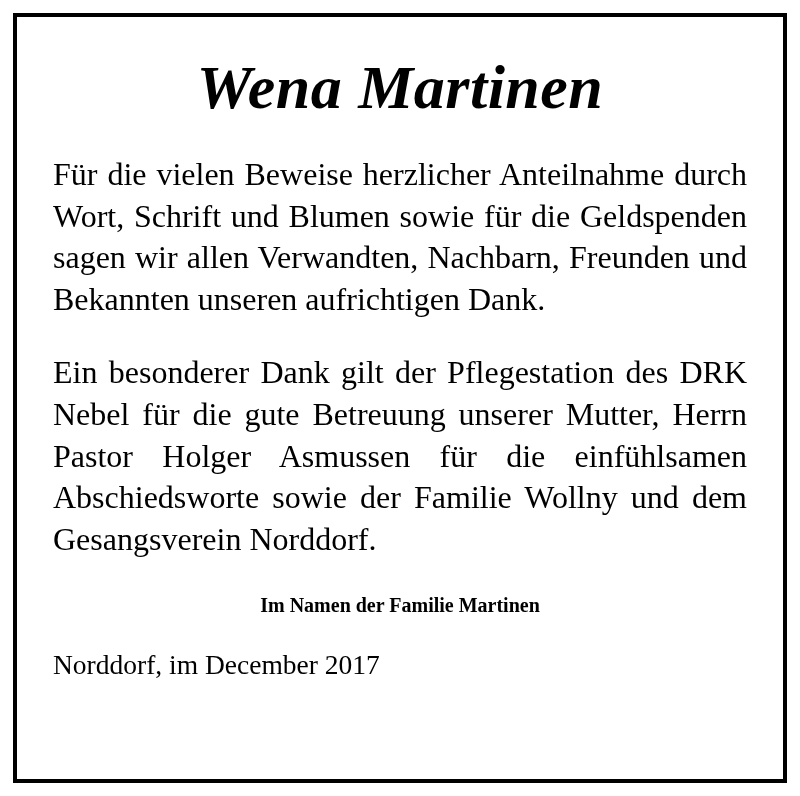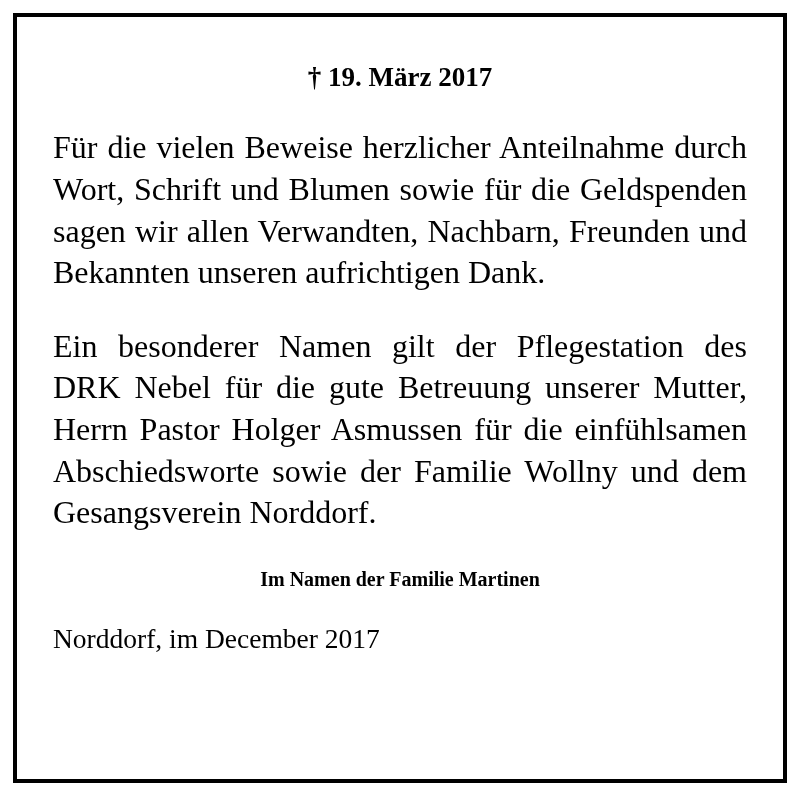--- a/index.html
+++ b/index.html
@@ -88,27 +88,27 @@
     text-align: left;
   }
 </style>
 </head>
 <body>
 
 <div class="page">
   <div class="frame">
     <div class="inner">
 
+      <div class="deceased-name">Wena Martinen</div>
 
 
-      <div class="death-date">† 19. März 2017</div>
 
       <p class="body-text">Für die vielen Beweise herzlicher Anteilnahme durch Wort, Schrift und Blumen sowie für die Geldspenden sagen wir allen Verwandten, Nachbarn, Freunden und Bekannten unseren aufrichtigen Dank.</p>
 
-      <p class="body-text second">Ein besonderer Namen gilt der Pflegestation des DRK Nebel für die gute Betreuung unserer Mutter, Herrn Pastor Holger Asmussen für die einfühlsamen Abschiedsworte sowie der Familie Wollny und dem Gesangsverein Norddorf.</p>
+      <p class="body-text second">Ein besonderer Dank gilt der Pflegestation des DRK Nebel für die gute Betreuung unserer Mutter, Herrn Pastor Holger Asmussen für die einfühlsamen Abschiedsworte sowie der Familie Wollny und dem Gesangsverein Norddorf.</p>
 
       <div class="family-line">Im Namen der Familie Martinen</div>
 
       <div class="place-date">Norddorf, im December 2017</div>
 
     </div>
   </div>
 </div>
 
 </body></html>

